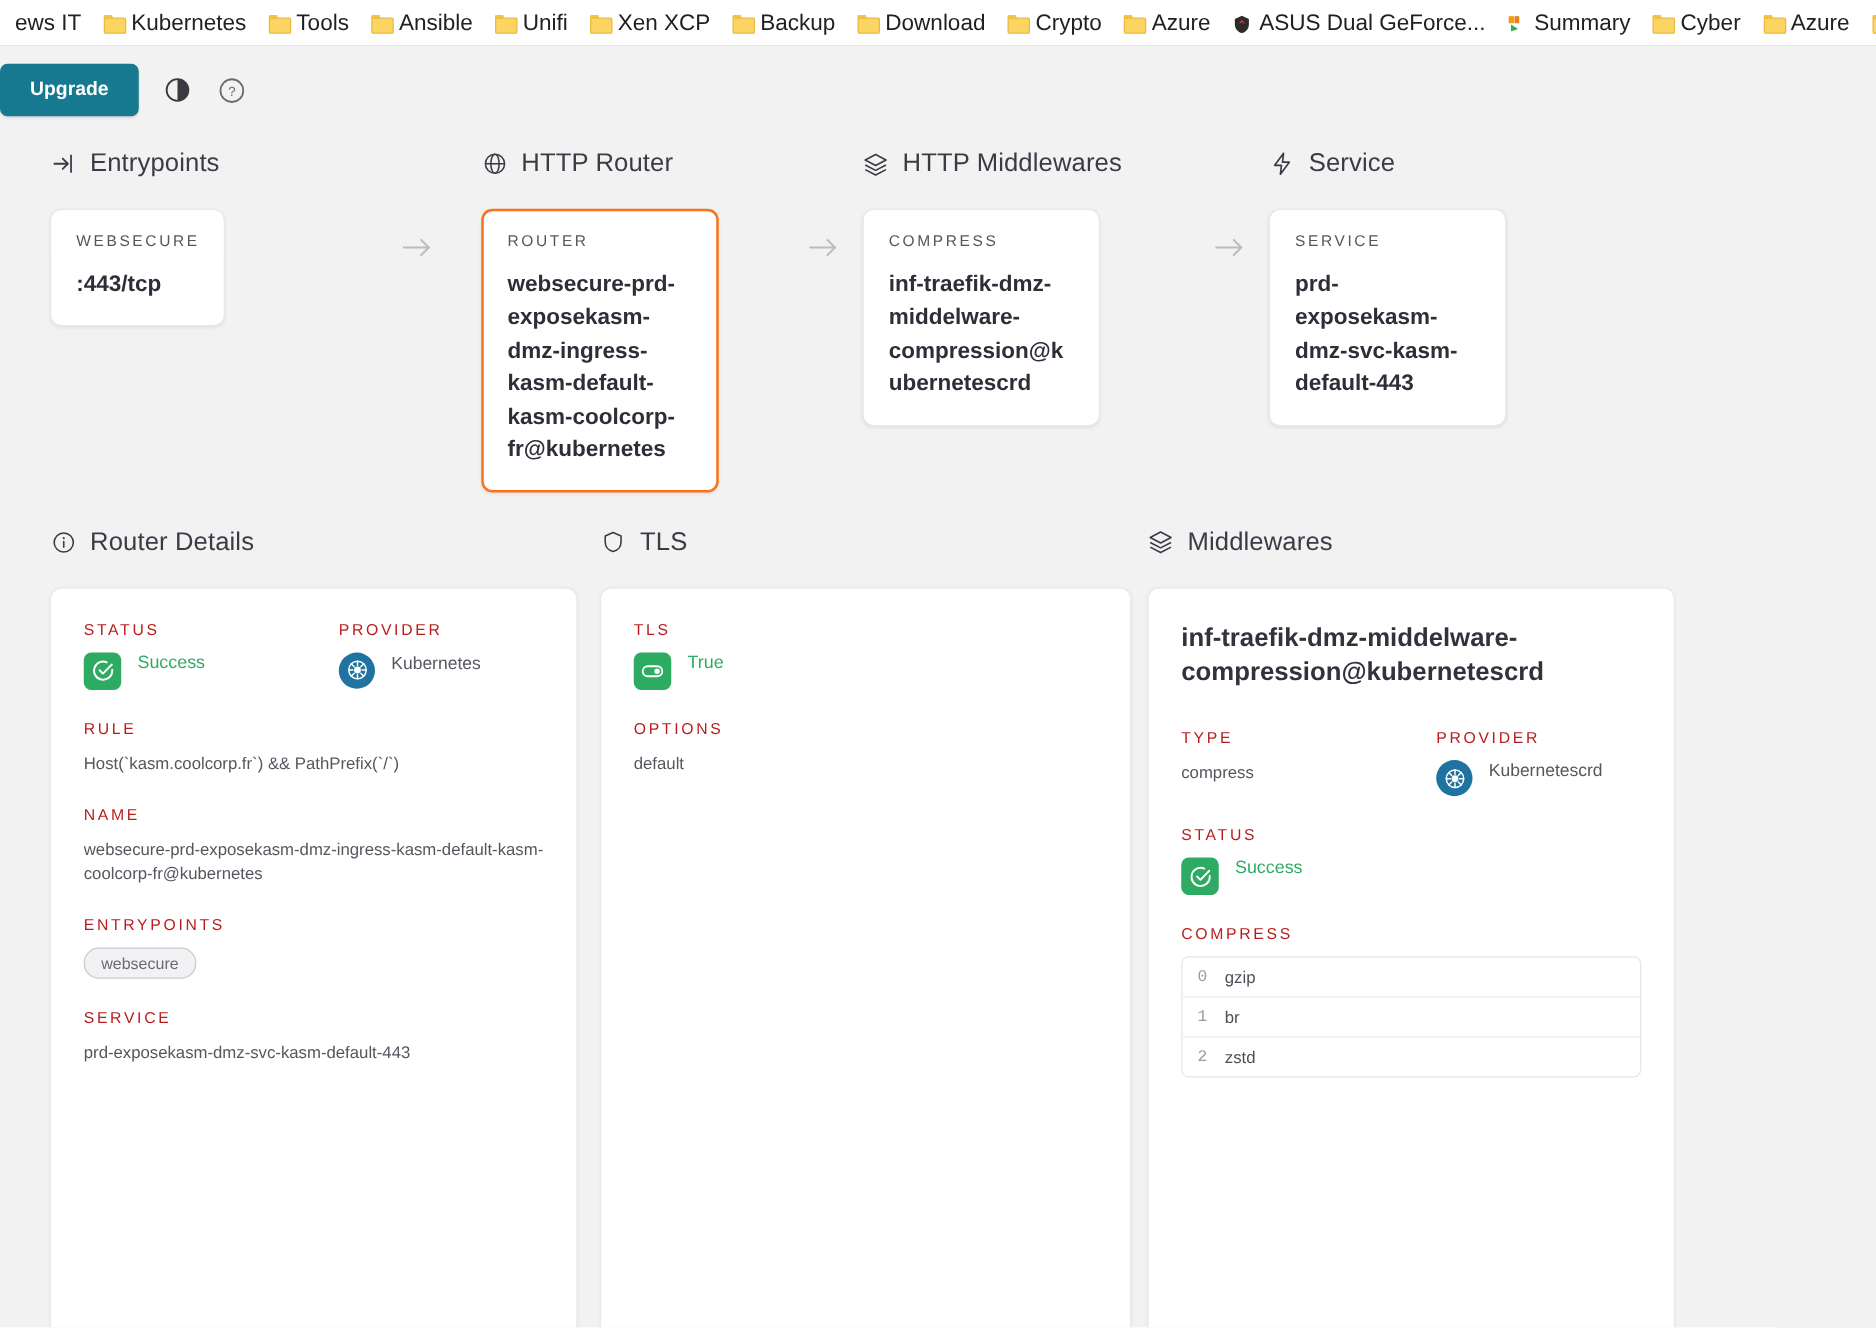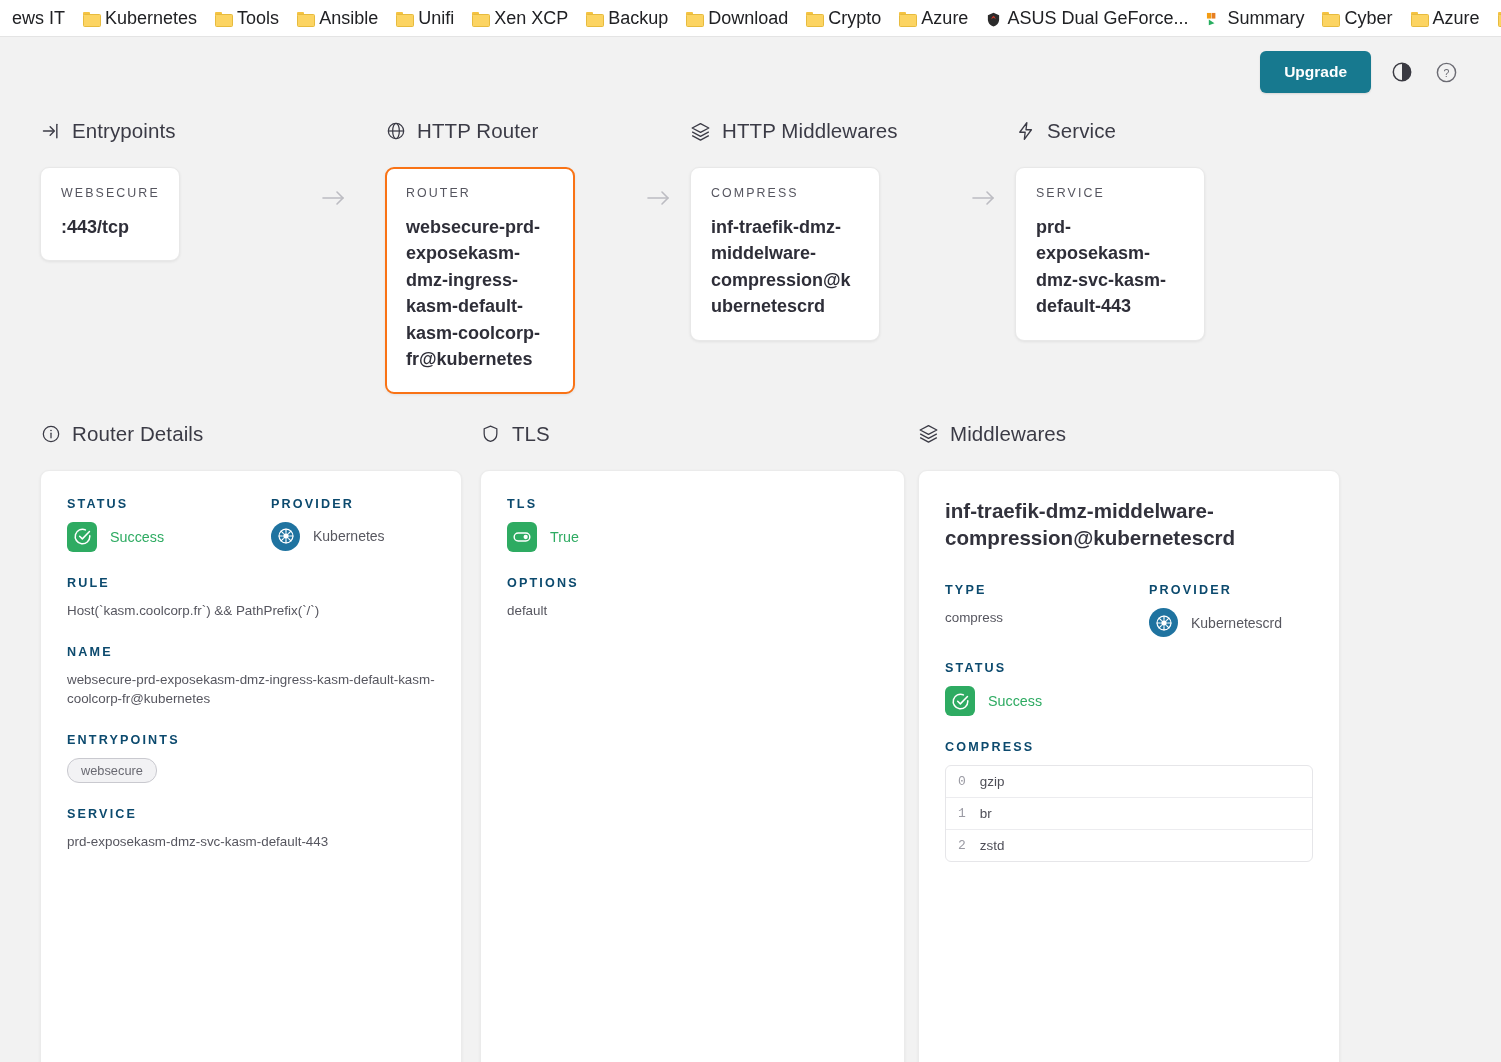--- a/index.html
+++ b/index.html
@@ -53,21 +53,21 @@
   
   .app {
     height: 1025px;
     background: #f2f2f2;
     position: relative;
     overflow: hidden;
   }
 
   .topbar {
     height: 70px;
-    display: flex; align-items: center; justify-content: flex-end;
+    display: flex; align-items: center; 
     padding: 0 42px 0 0;
     gap: 18px;
   }
   .upgrade-btn {
     background: #17798f;
     color: #ffffff;
     font-size: 15.5px;
     font-weight: 700;
     padding: 12px 24px;
     border: none;
@@ -159,36 +159,36 @@
     height: 603px;
     padding: 26px;
     position: relative;
   }
   .panel.w422 { width: 422px; }
   .panel.w425 { width: 425px; }
 
   .field-label {
     font-size: 12.6px;
     letter-spacing: 2.15px;
-    color: #0c4a6e;
-    font-weight: 700;
+    color: #b91c1c;
+    font-weight: 400;
     margin-bottom: 11px;
   }
   .field-value {
     font-size: 13.4px;
     color: #56565f;
     line-height: 1.48;
     word-break: break-word;
   }
   .field { margin-bottom: 24px; }
 
   .two-col { display: flex; }
   .two-col > div:first-child { width: 204px; }
 
-  .badge-row { display: flex; align-items: center; gap: 13px; }
+  .badge-row { display: flex; gap: 13px; }
   .sq-badge {
     width: 30px; height: 30px;
     border-radius: 6px;
     display: flex; align-items: center; justify-content: center;
     flex: 0 0 auto;
   }
   .sq-green { background: #2eab62; }
   .sq-red   { background: #ee2b5b; }
   .badge-txt { font-size: 14.3px; font-weight: 400; }
   .txt-green { color: #2eab62; }

